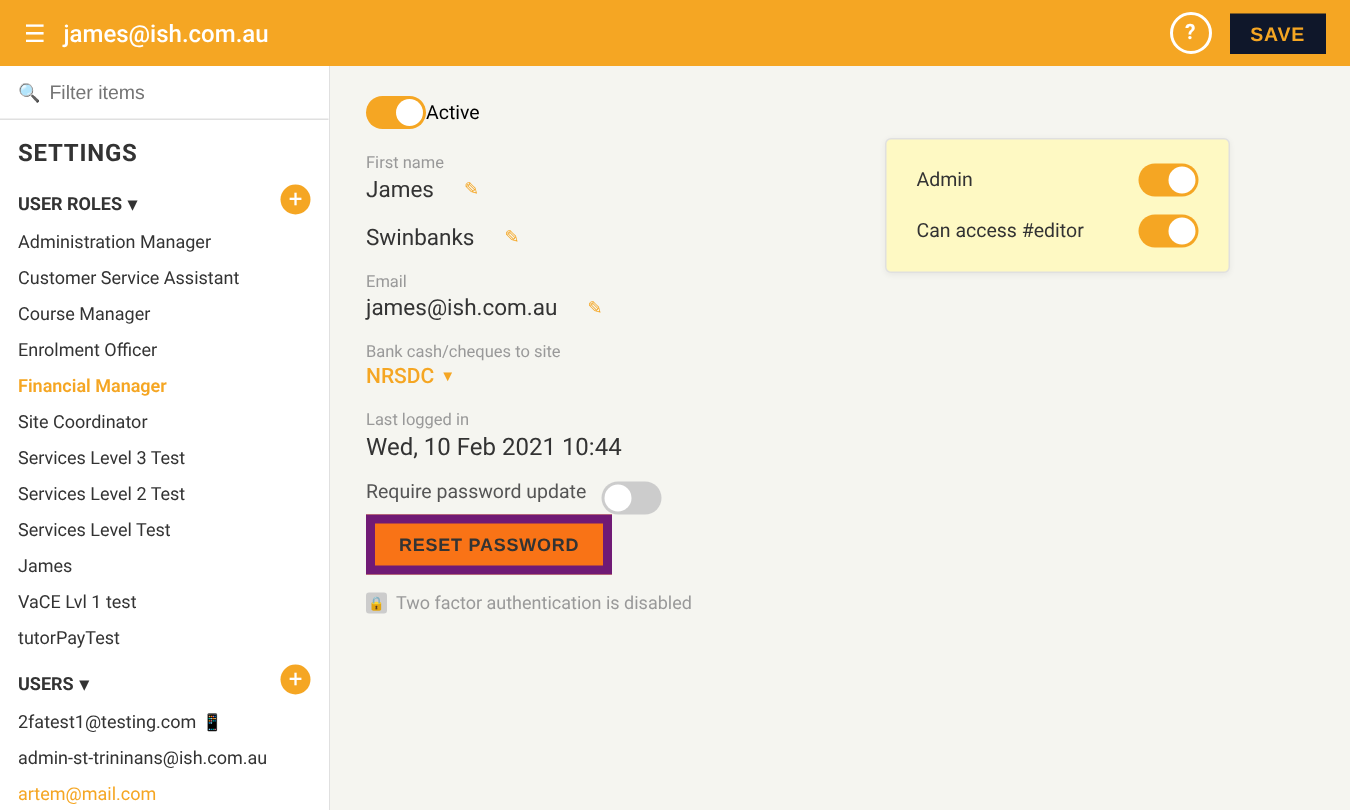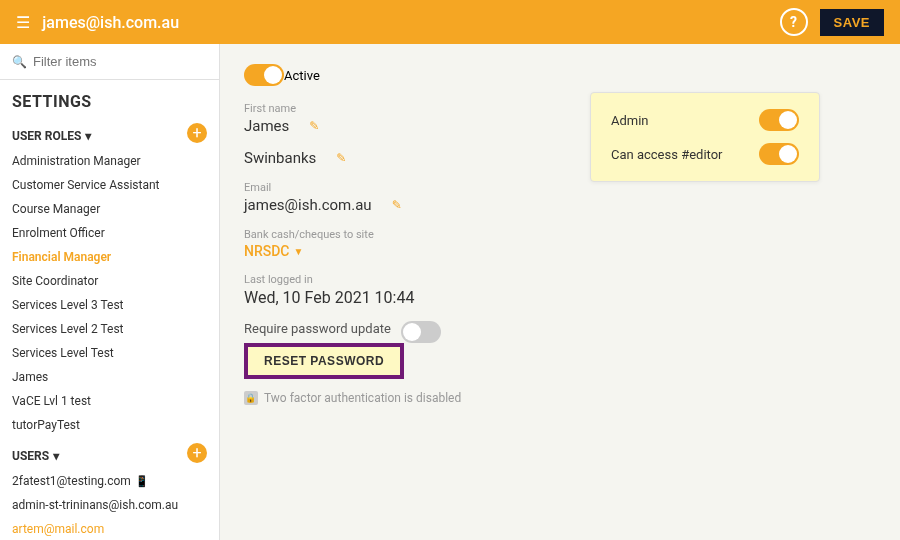--- a/index.html
+++ b/index.html
@@ -189,22 +189,22 @@
       margin-top: 8px;
     }
     .require-password-row {
       display: flex;
       align-items: flex-start;
       gap: 10px;
     }
     .require-label { font-size: 13px; color: #555; }
 
     .reset-btn {
-      border: 4px solid #701a75;
-      background: #fef9c3;
+      border: 6px solid #701a75;
+      background: #f97316;
       padding: 7px 16px;
       font-size: 12px;
       font-weight: 700;
       letter-spacing: 0.5px;
       color: #333;
       cursor: pointer;
       margin-bottom: 12px;
       display: inline-block;
     }
 

